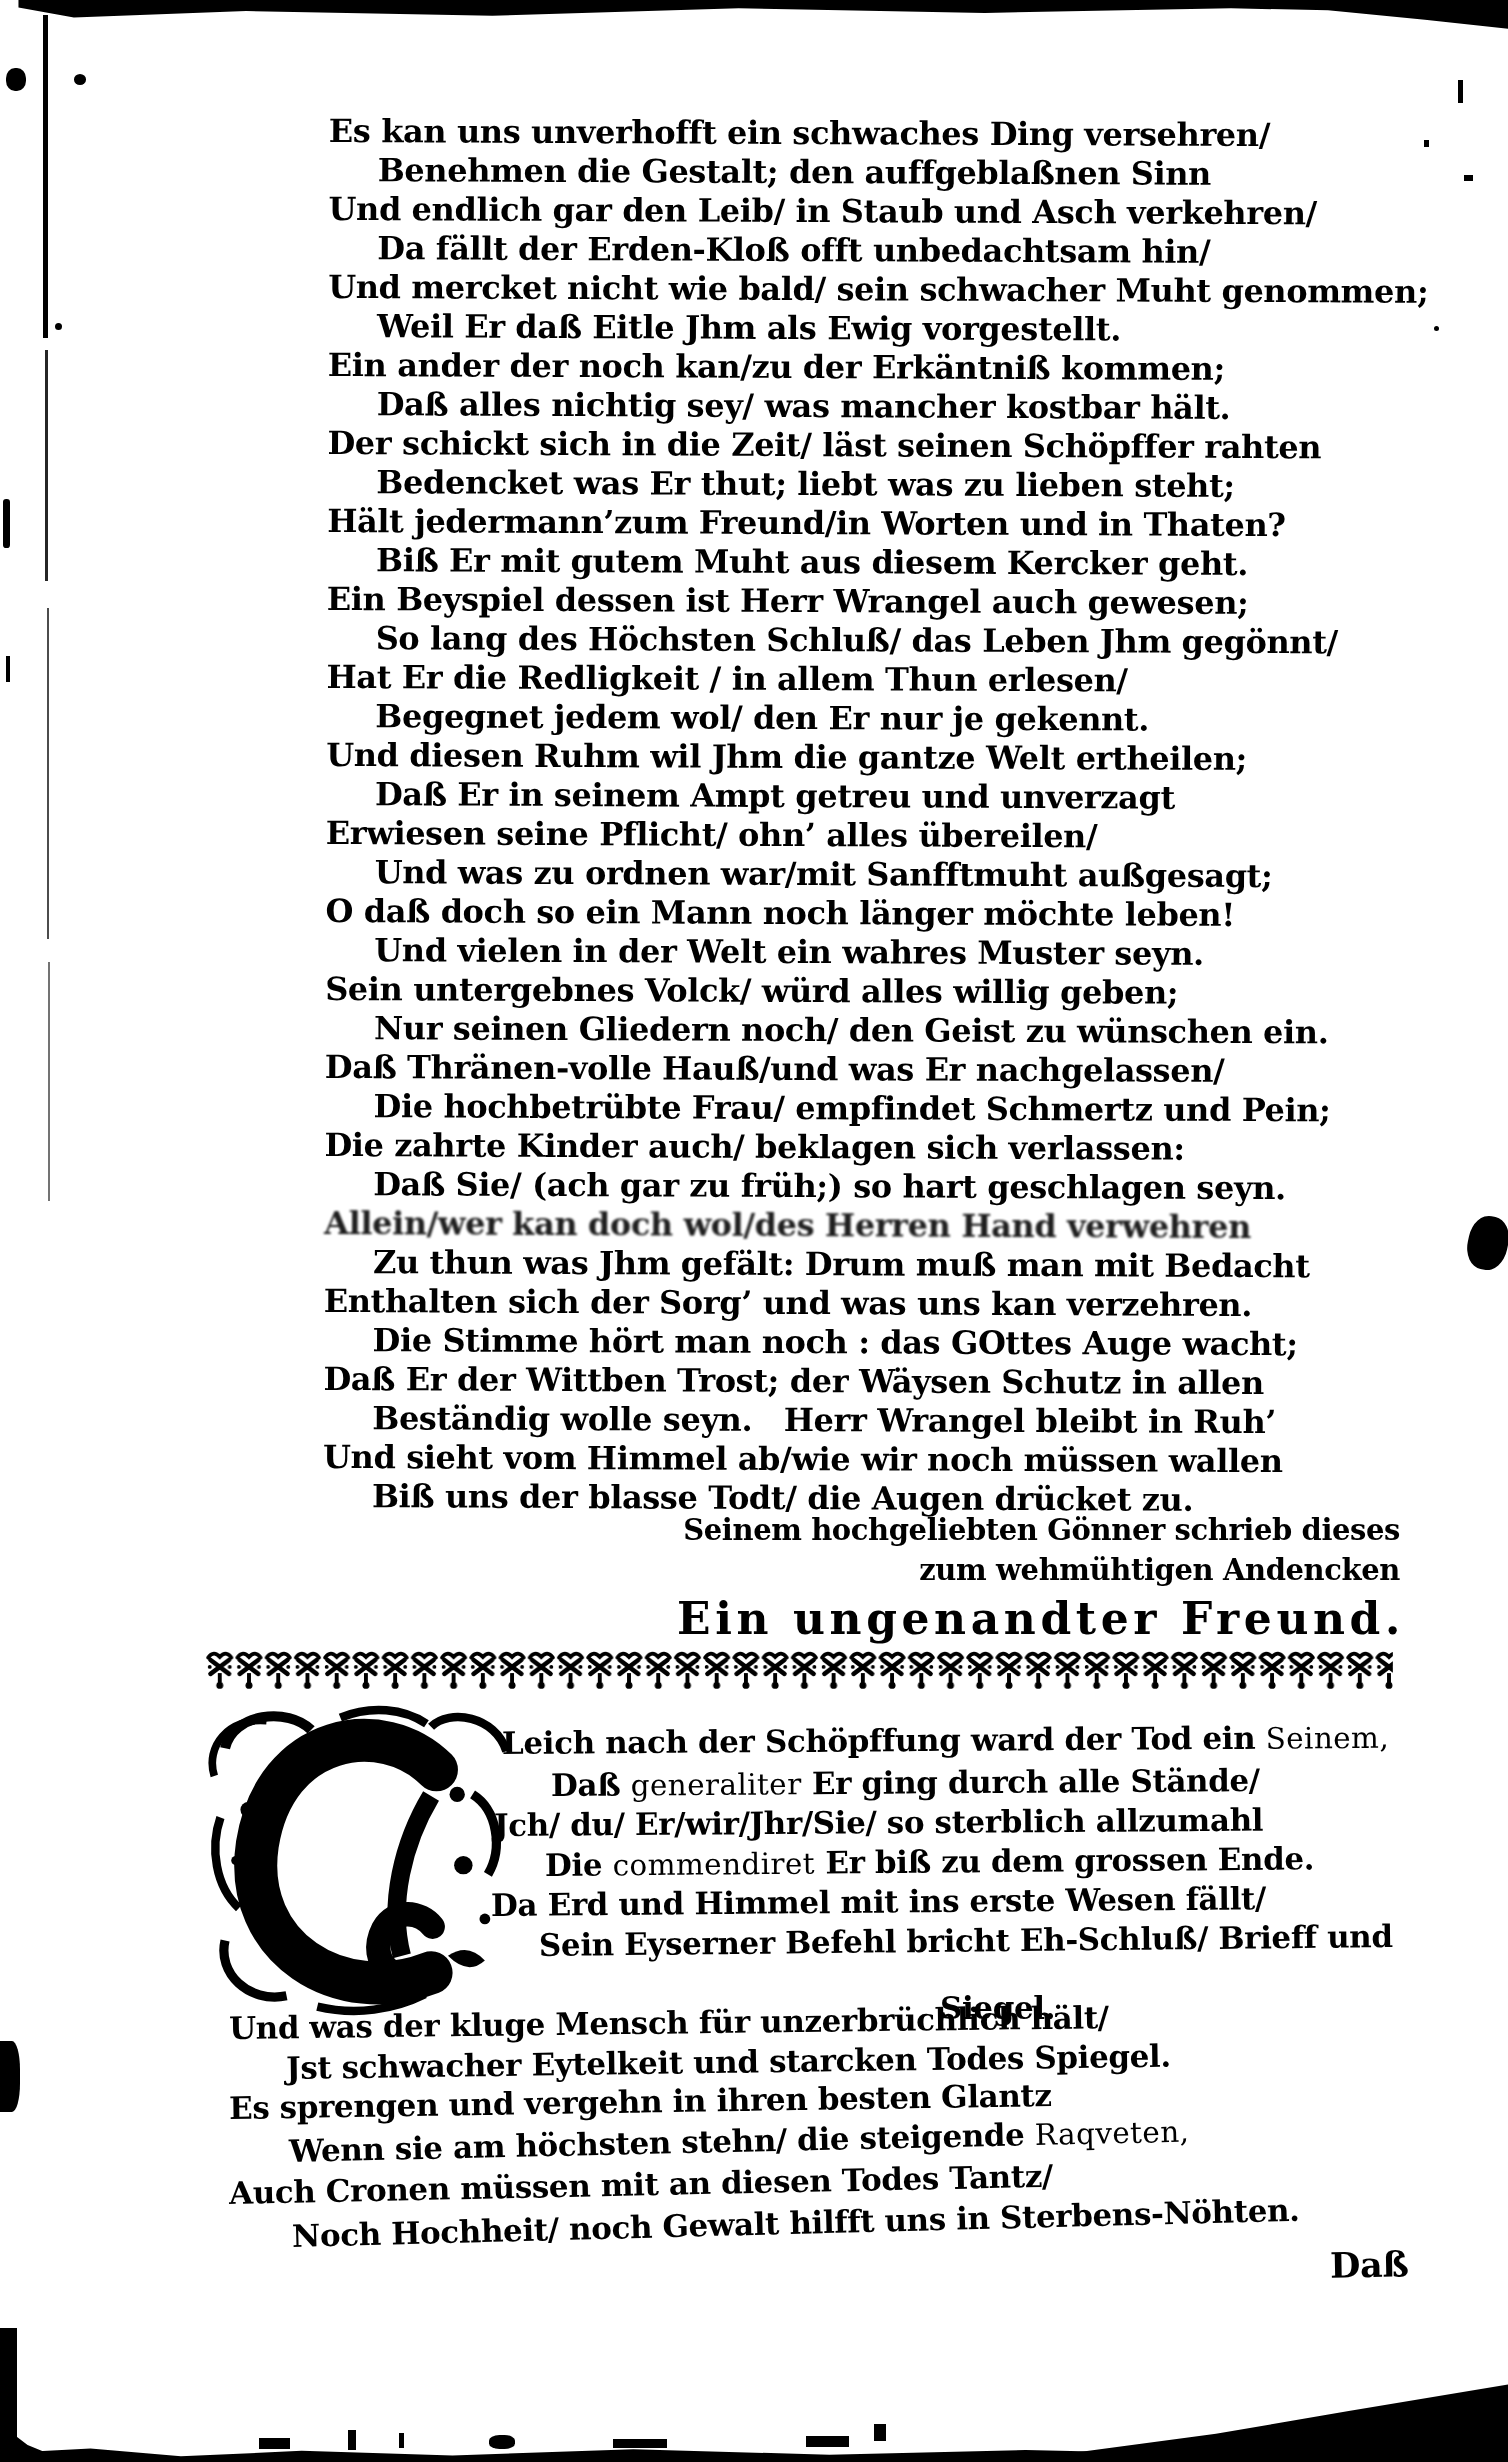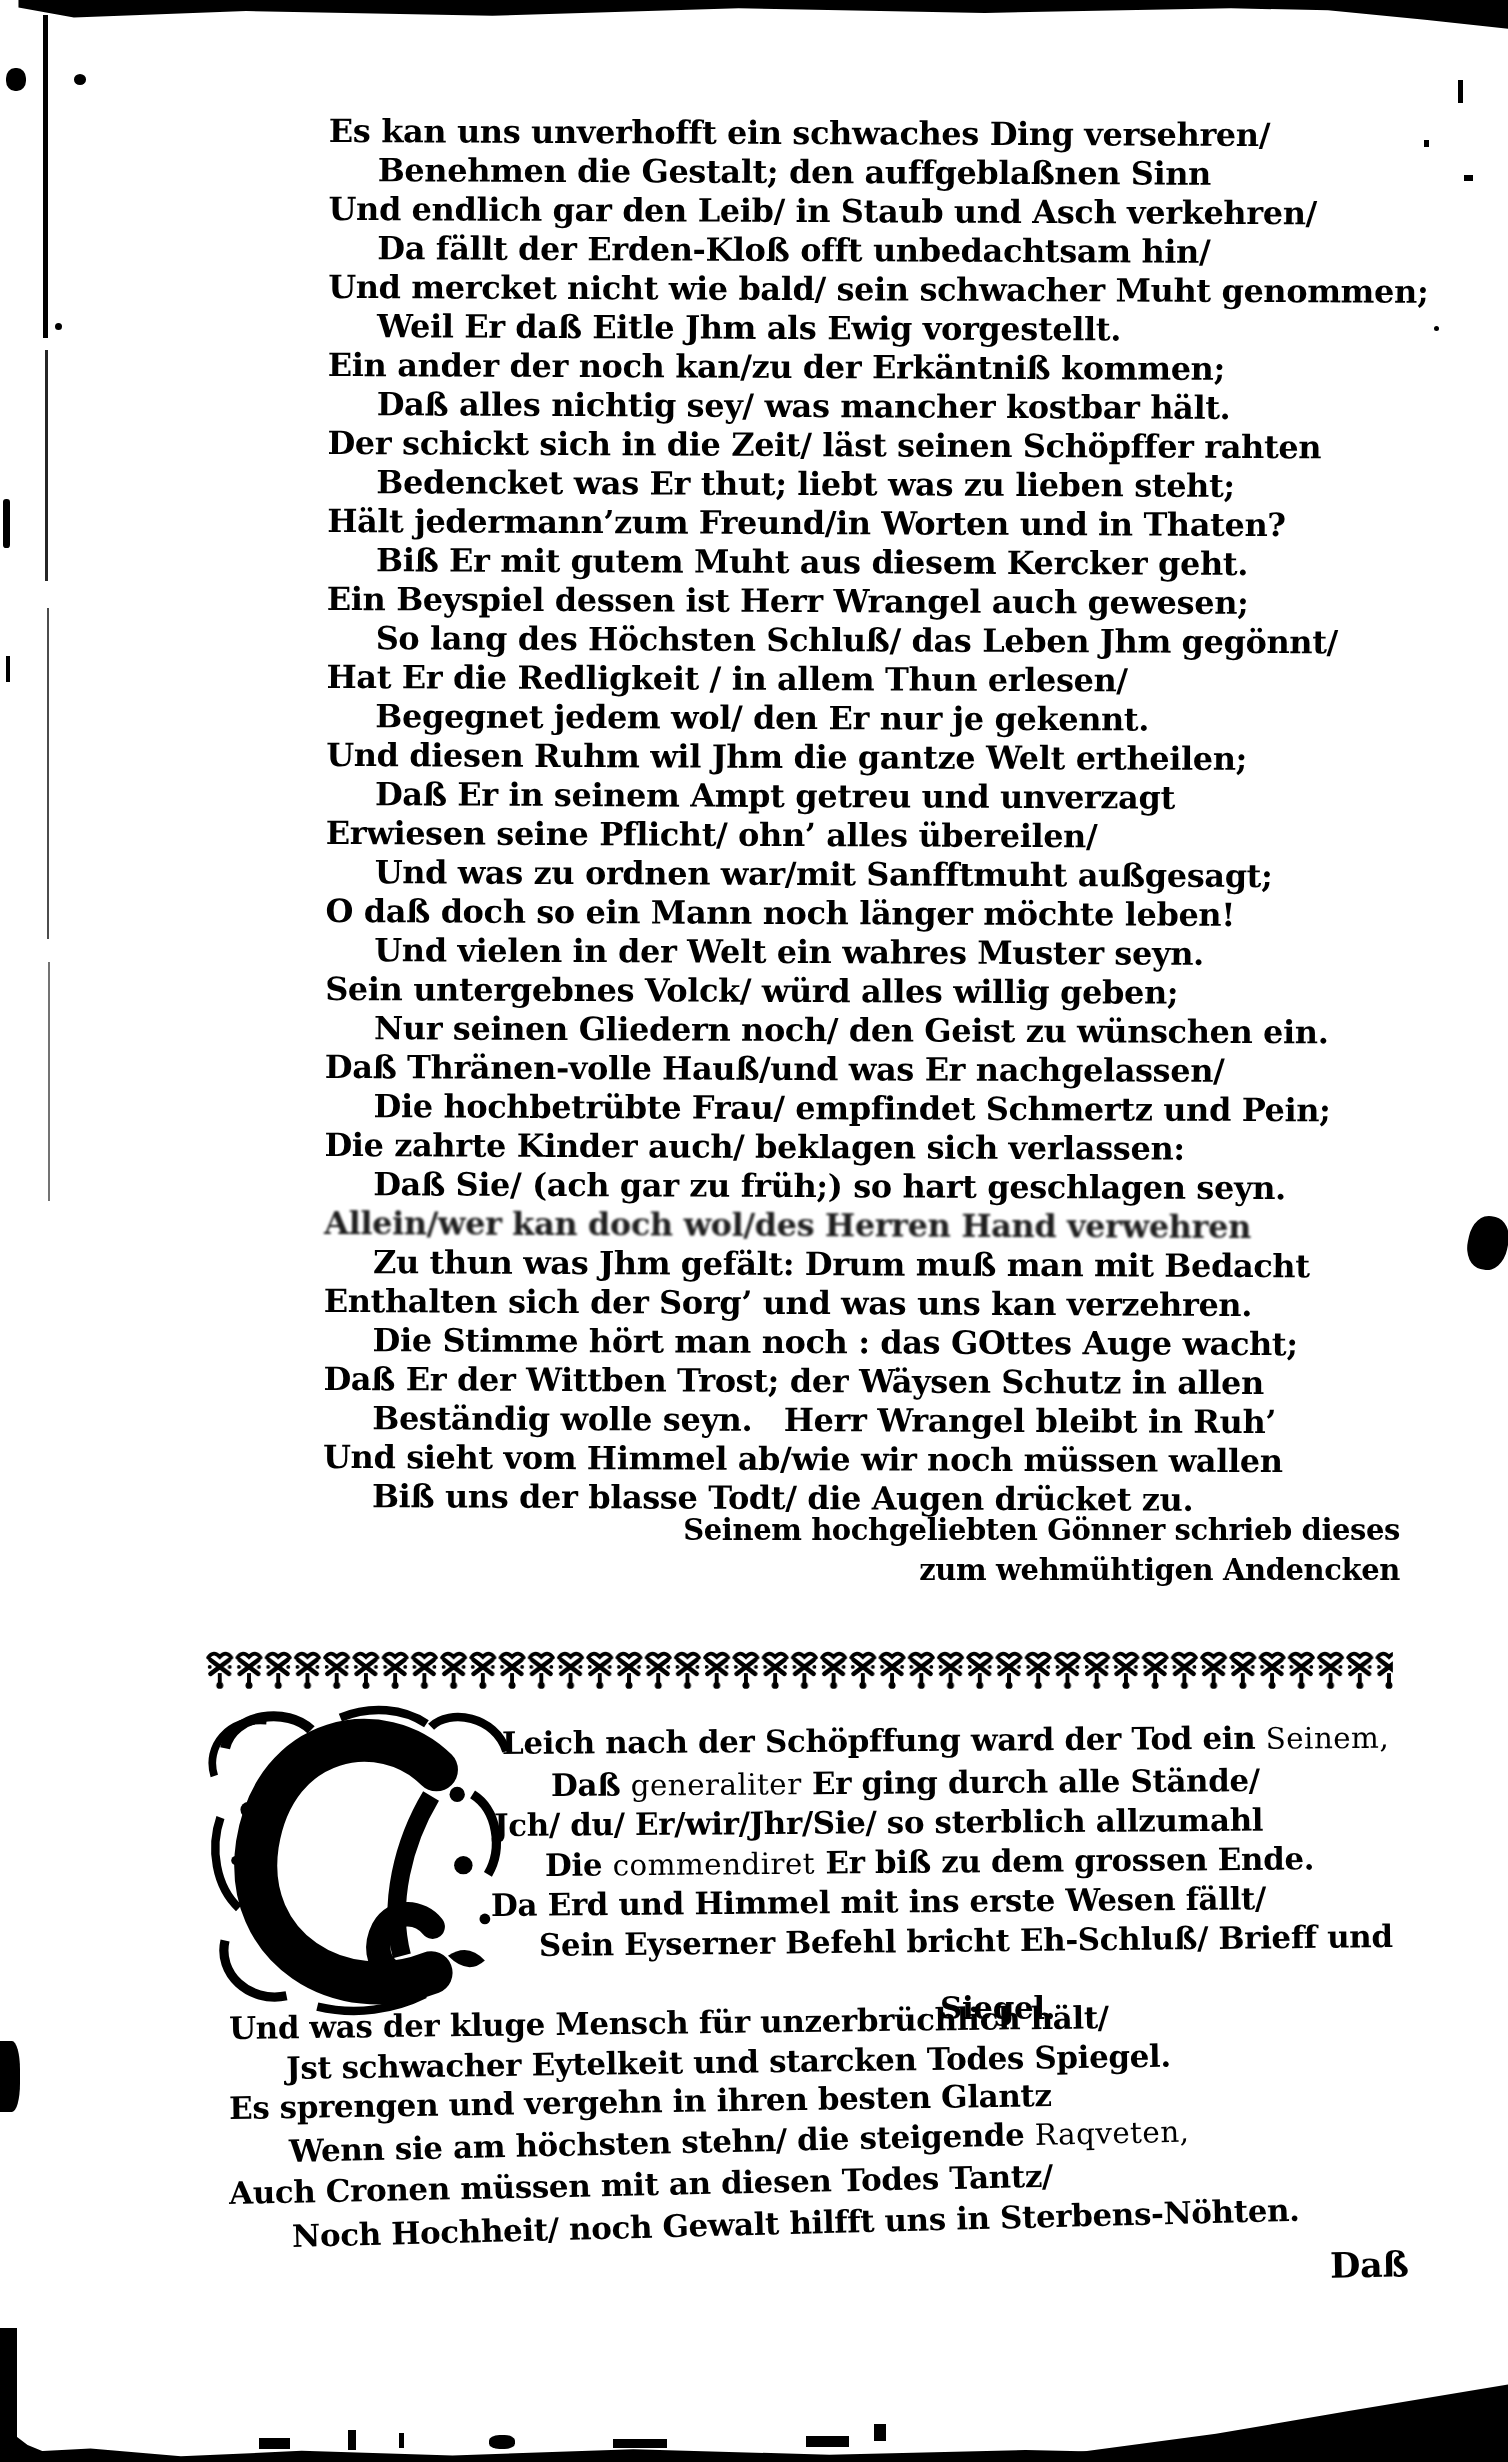--- a/index.html
+++ b/index.html
@@ -96,20 +96,21 @@
       <div class="line ind"><span>Die Stimme hört man noch : das GOttes Auge wacht;</span></div>
       <div class="line"><span>Daß Er der Wittben Trost; der Wäysen Schutz in allen</span></div>
       <div class="line ind"><span>Beständig wolle seyn. Herr Wrangel bleibt in Ruh’</span></div>
       <div class="line"><span>Und sieht vom Himmel ab/wie wir noch müssen wallen</span></div>
       <div class="line ind"><span>Biß uns der blasse Todt/ die Augen drücket zu.</span></div>
     </div>
 
   <div class="dedication fraktur">
     <div class="line">Seinem hochgeliebten Gönner schrieb dieses</div>
     <div class="line ded-2">zum wehmühtigen Andencken</div>
+    <div class="line signature">Ein ungenandter Freund.</div>
   </div>
 
   <svg class="ornament-row" width="1188" height="40" viewBox="0 0 1544 52">
     <defs>
       <pattern id="fl" width="38" height="52" patternUnits="userSpaceOnUse">
         <path d="M4,10 Q11,0 19,9 Q27,0 34,10" fill="none" stroke="#000" stroke-width="5" stroke-linecap="round"></path>
         <path d="M7,13 L31,31 M31,13 L7,31" fill="none" stroke="#000" stroke-width="6" stroke-linecap="round"></path>
         <path d="M19,30 L19,44" stroke="#000" stroke-width="5"></path>
         <circle cx="19" cy="46" r="4.5" fill="#000"></circle>
         <circle cx="6" cy="22" r="2.5" fill="#000"></circle>

